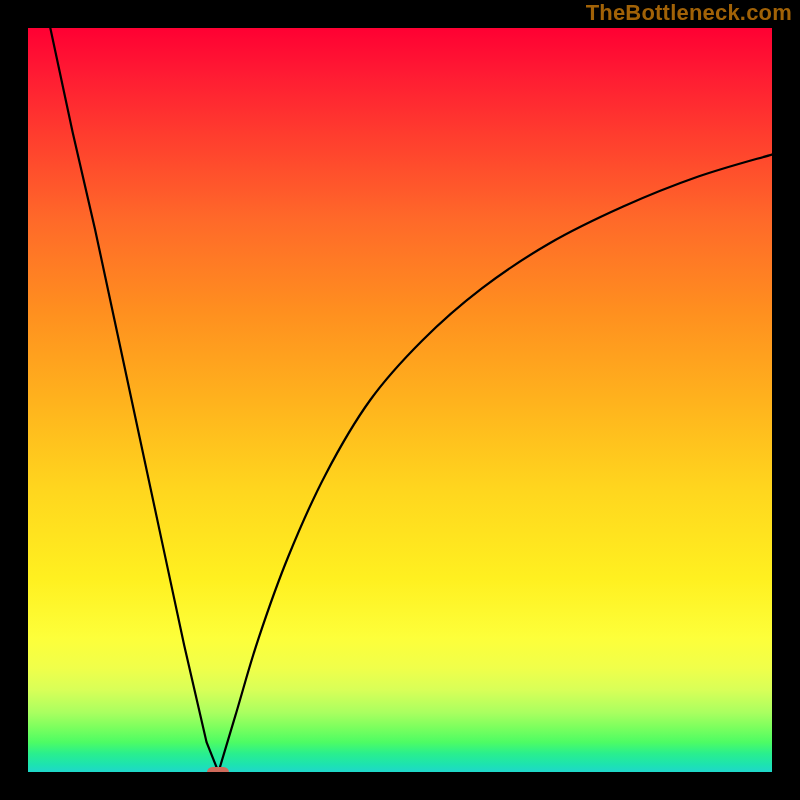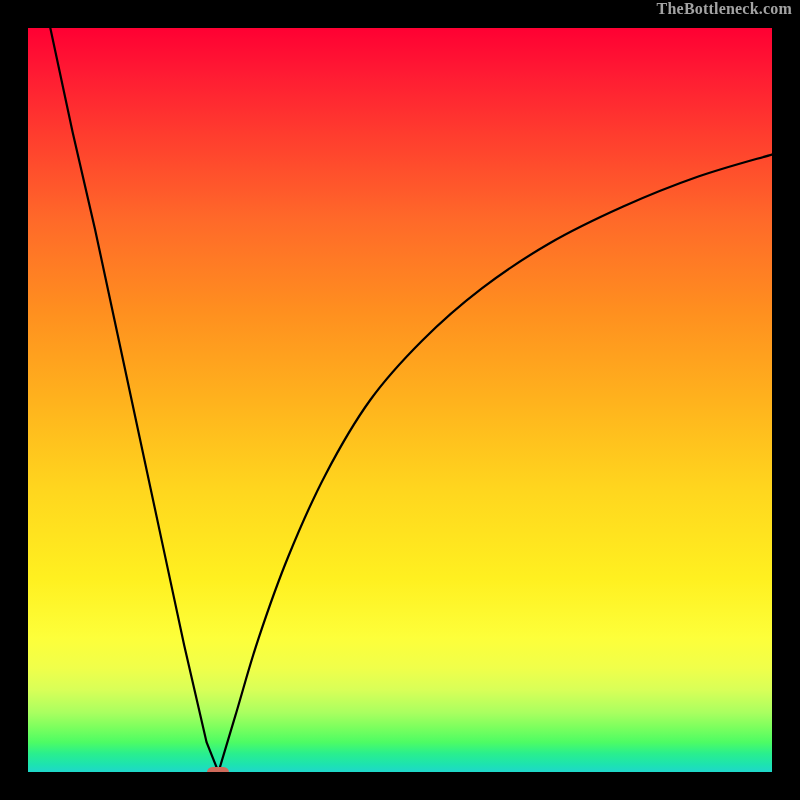--- a/index.html
+++ b/index.html
@@ -53,24 +53,24 @@
   }
   .marker {
     position: absolute;
     border-radius: 6px;
     background: #cf6a5b;
   }
   .watermark {
     position: absolute;
     top: 0;
     right: 8px;
-    font-family: Liberation Serif, serif;
-    font-size: 16px;
+    font-family: Liberation Sans, sans-serif;
+    font-size: 22px;
     font-weight: 600;
-    color: #a3a3a3;
+    color: #a16207;
     letter-spacing: 0.2px;
     user-select: none;
   }
 </style>
 </head>
 <body>
 
 <div class="frame">
   <div class="watermark">TheBottleneck.com</div>
   <div class="plot-area">

